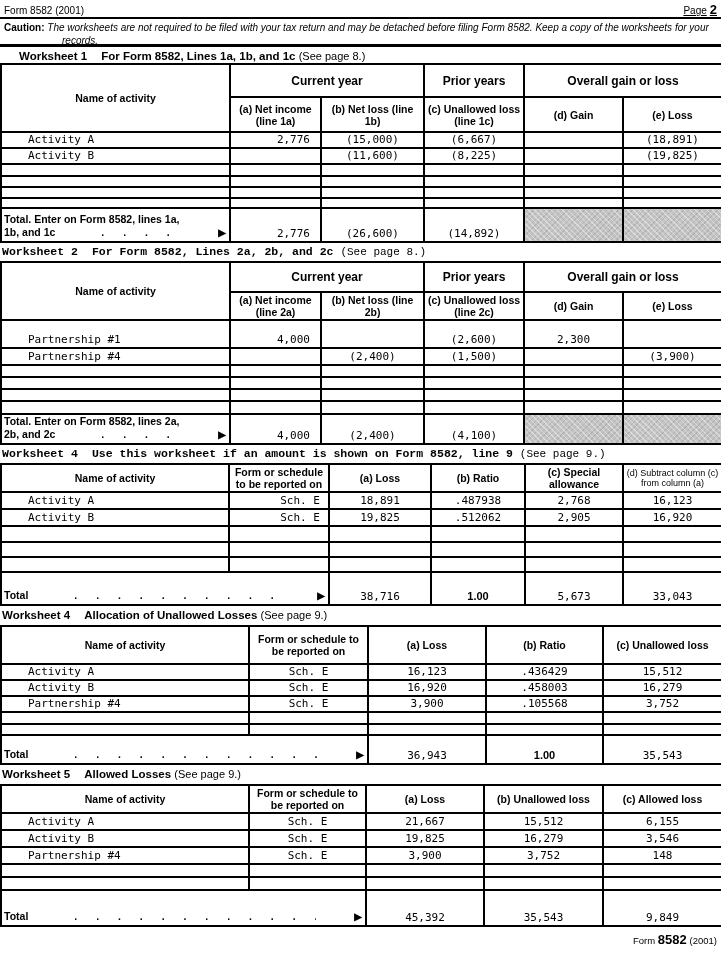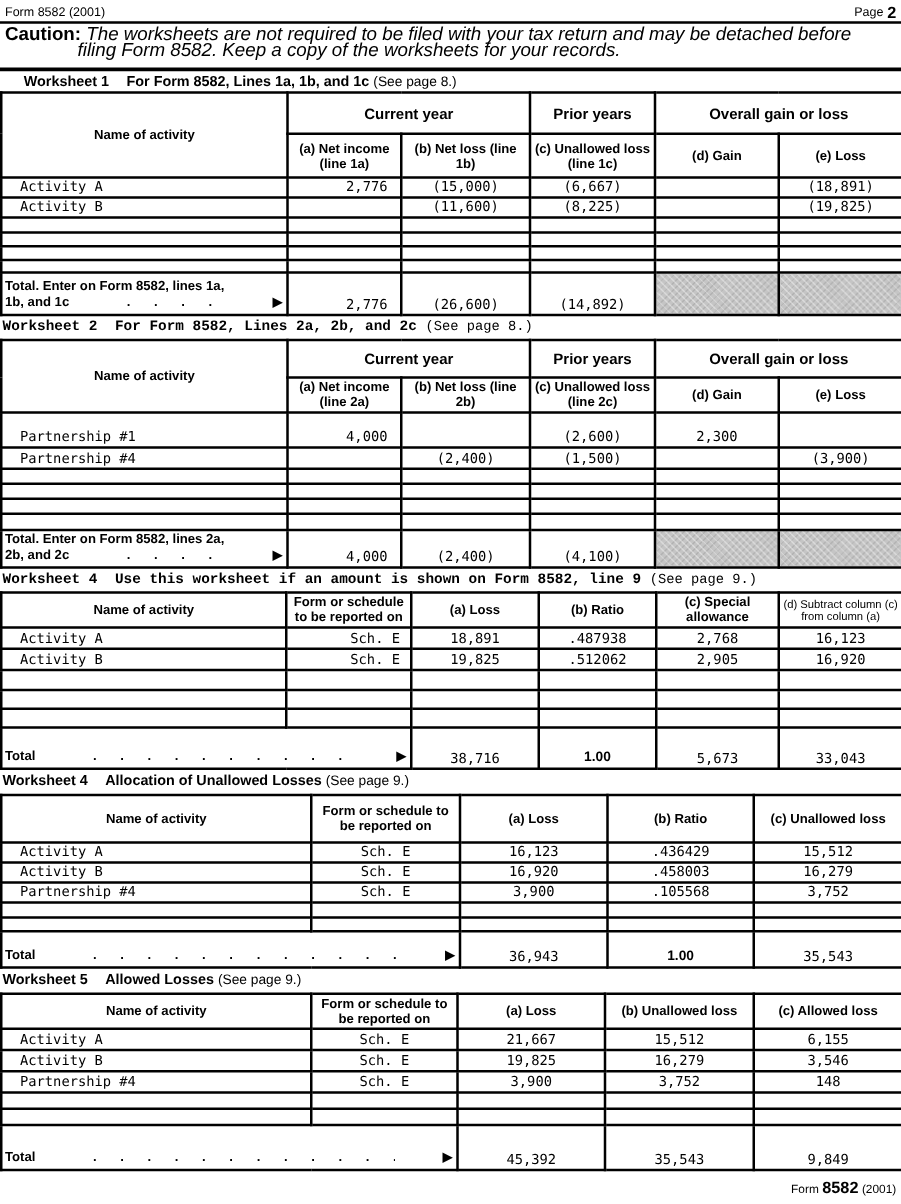--- a/index.html
+++ b/index.html
@@ -1,45 +1,45 @@
 <!DOCTYPE html>
 <html><head>
 <meta charset="utf-8">
 <style>
   * { box-sizing: border-box; margin: 0; padding: 0; }
   html, body { width: 721px; height: 963px; }
   body { background: #fff; color: #000; font-family: "Liberation Sans", sans-serif; overflow: hidden; }
 
   .page-header { display: flex; justify-content: space-between; align-items: flex-end;
                  height: 17px; padding: 2px 4px 1px 4px; font-size: 10px; }
-  .ph-right { display: flex; align-items: flex-end; gap: 3px; }
+  .ph-right { display: flex; align-items: flex-end; gap: 3px; text-decoration: underline; }
   .page-num { font-weight: bold; font-size: 13px; line-height: 12px; }
 
-  .caution { height: 40px; border-top: 2px solid #000; border-bottom: 3px solid #000;
-             font-size: 15px; line-height: 13px; padding: 2px 6px 0 4px;
+  .caution { height: 30px; border-top: 2px solid #000; border-bottom: 3px solid #000;
+             font-size: 10px; line-height: 13px; padding: 2px 6px 0 4px;
              padding-left: 62px; text-indent: -58px; }
   .caution-label { font-weight: bold; font-style: normal; }
   .caution-text { font-style: italic; }
 
   .ws-title { padding: 3px 2px 1px 2px; font-size: 11.5px; line-height: 12px; white-space: nowrap; }
   .ws-num { font-weight: bold; margin-right: 14px; }
   .ws-name { font-weight: bold; }
   .ws-note { font-weight: normal; font-size: 11px; }
   .t16 { height: 16px; margin-left: 17px; } .t18 { height: 18px; font-family: Liberation Mono, monospace; } .t19 { height: 19px; }
 
   table.tbl { border-collapse: collapse; table-layout: fixed; width: 721px; }
   table.tbl td { border: 2px solid #000; overflow: hidden; vertical-align: bottom; }
 
   .h { font-weight: bold; text-align: center; vertical-align: middle !important;
        font-size: 10.5px; line-height: 12px; padding: 1px 2px; }
   .h-group { font-size: 12px; }
   .h-small { font-weight: normal; font-size: 9px; line-height: 10px; padding: 1px 1px; }
 
   .entry { font-family: "DejaVu Sans Mono", monospace; font-size: 11px; line-height: 13px; }
-  .name-cell { text-align: left; padding: 0 2px 1px 14px; white-space: nowrap; }
+  .name-cell { text-align: left; padding: 0 2px 1px 26px; white-space: nowrap; }
   .val  { text-align: center; padding-bottom: 1px; }
   .val-r { text-align: right; padding: 0 10px 1px 0; }
   .form-r { text-align: right; padding: 0 8px 1px 0; }
   .form-bold { font-weight: bold; font-size: 11px; text-align: center; padding-bottom: 2px; }
 
   .total-label { font-weight: bold; font-size: 10.5px; line-height: 13px;
                  padding: 0 3px 2px 2px; vertical-align: bottom; }
   .leader-line { display: flex; align-items: flex-end; gap: 36px; }
   .leader-line .lbl { white-space: nowrap; }
   .dots { flex: 1 1 0; overflow: hidden; white-space: nowrap; letter-spacing: 8px;

